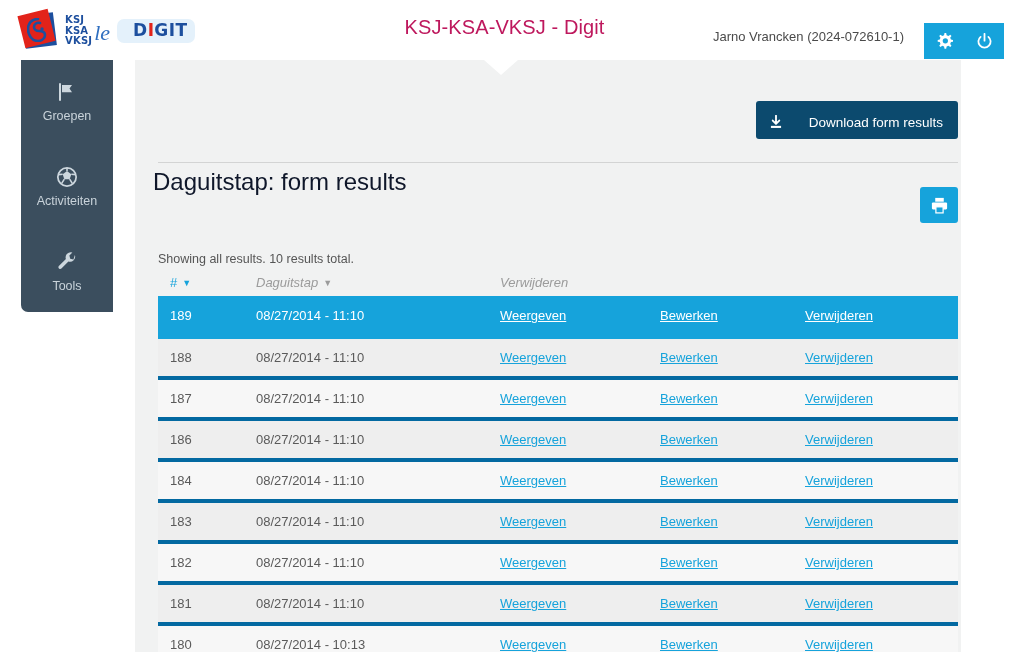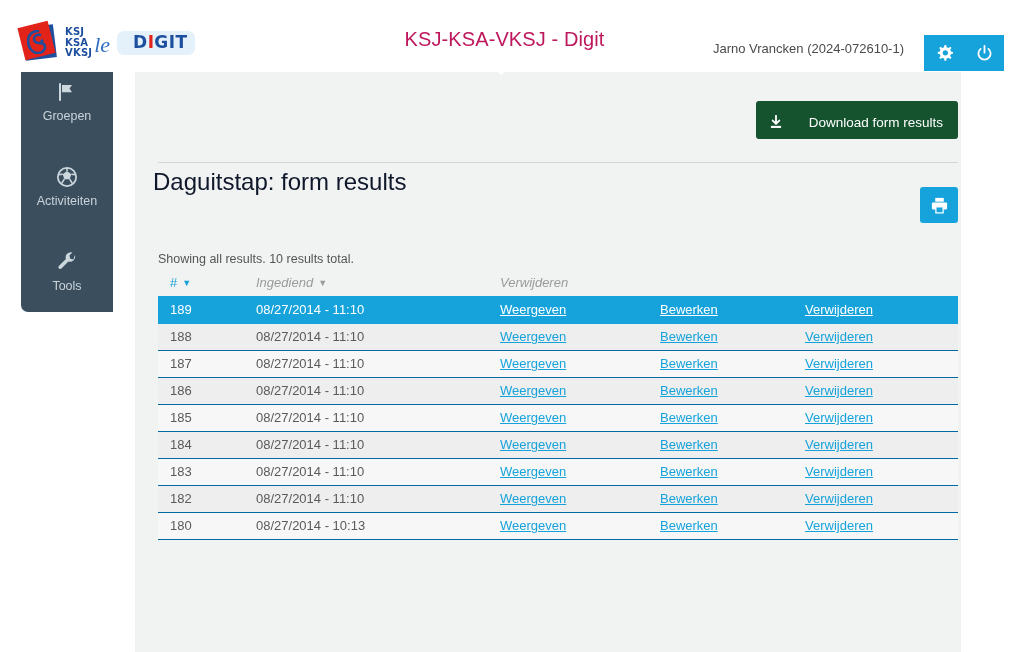--- a/index.html
+++ b/index.html
@@ -35,21 +35,21 @@
   }
   #backdrop-top {
     position: absolute;
     left: 0; top: 0; right: 0; height: 60px;
     background: #ffffff;
   }
 
   
   #header {
     position: absolute;
-    left: 0; top: 12px;
+    left: 0; top: 0;
     width: 1009px;
     height: 60px;
     background: #ffffff;
     z-index: 30;
   }
   #header-notch {
     position: absolute;
     left: 484px;
     top: 60px;
     width: 0; height: 0;
@@ -204,21 +204,21 @@
     left: 18px; top: 108px;
     font-size: 24px;
     color: #0f172a;
     font-weight: normal;
   }
 
   #download-btn {
     position: absolute;
     right: 3px; top: 41px;
     height: 38px;
-    background: #14532d;
+    background: #0c4a6e;
     border: none;
     border-radius: 3px;
     color: #ffffff;
     font-size: 13.5px;
     font-family: "Liberation Sans", sans-serif;
     padding: 4px 15px 0 13px;
     display: flex;
     align-items: center;
     gap: 26px;
     cursor: pointer;
@@ -279,23 +279,23 @@
     font-size: 9px;
     color: #9b9b9b;
     vertical-align: 1px;
   }
   #results-table th.c-num .hdr-hash { color: #16a3db; font-style: normal; }
   #results-table th.c-num .sort-caret { color: #16a3db; }
 
   #results-table td {
     font-size: 13px;
     color: #5a5a5a;
-    height: 27px;
+    height: 41px;
     padding: 0;
-    border-bottom: 1px solid #0369a1;
+    border-bottom: 4px solid #0369a1;
     white-space: nowrap;
   }
   #results-table td.c-num { padding-left: 12px; }
   #results-table tbody tr:nth-child(odd)  { background: #f7f7f7; }
   #results-table tbody tr:nth-child(even) { background: #eeeeee; }
   #results-table tbody tr.selected { background: #16a3db; }
   #results-table tbody tr.selected td { color: #ffffff; border-bottom-color: #16a3db; }
   #results-table tbody tr.selected a { color: #ffffff; }
 
   #results-table a {
@@ -406,21 +406,21 @@
       <rect x="6.2" y="11.4" width="7.6" height="6.4" fill="#16a3db" stroke="#ffffff" stroke-width="1.3"></rect>
     </svg>
   </button>
 
   <div id="results-note">Showing all results. 10 results total.</div>
 
   <table id="results-table">
     <thead>
       <tr>
         <th class="c-num"><span class="hdr-hash">#</span><span class="sort-caret">▼</span></th>
-        <th class="c-date"><span>Ingediend</span><span class="sort-caret">▼</span></th>
+        <th class="c-date"><span>Daguitstap</span><span class="sort-caret">▼</span></th>
         <th class="c-ops"><span>Verwijderen</span></th>
         <th class="c-blank"></th>
         <th></th>
       </tr>
     </thead>
     <tbody id="results-body">
         <tr class="selected">
           <td class="c-num">189</td>
           <td class="c-date">08/27/2014 - 11:10</td>
           <td class="c-ops"><a>Weergeven</a></td>
@@ -442,42 +442,42 @@
           <td><a>Verwijderen</a></td>
         </tr>
         <tr>
           <td class="c-num">186</td>
           <td class="c-date">08/27/2014 - 11:10</td>
           <td class="c-ops"><a>Weergeven</a></td>
           <td class="c-blank"><a>Bewerken</a></td>
           <td><a>Verwijderen</a></td>
         </tr>
         <tr>
-          <td class="c-num">185</td>
-          <td class="c-date">08/27/2014 - 11:10</td>
-          <td class="c-ops"><a>Weergeven</a></td>
-          <td class="c-blank"><a>Bewerken</a></td>
-          <td><a>Verwijderen</a></td>
-        </tr>
-        <tr>
           <td class="c-num">184</td>
           <td class="c-date">08/27/2014 - 11:10</td>
           <td class="c-ops"><a>Weergeven</a></td>
           <td class="c-blank"><a>Bewerken</a></td>
           <td><a>Verwijderen</a></td>
         </tr>
         <tr>
           <td class="c-num">183</td>
           <td class="c-date">08/27/2014 - 11:10</td>
           <td class="c-ops"><a>Weergeven</a></td>
           <td class="c-blank"><a>Bewerken</a></td>
           <td><a>Verwijderen</a></td>
         </tr>
         <tr>
           <td class="c-num">182</td>
+          <td class="c-date">08/27/2014 - 11:10</td>
+          <td class="c-ops"><a>Weergeven</a></td>
+          <td class="c-blank"><a>Bewerken</a></td>
+          <td><a>Verwijderen</a></td>
+        </tr>
+        <tr>
+          <td class="c-num">181</td>
           <td class="c-date">08/27/2014 - 11:10</td>
           <td class="c-ops"><a>Weergeven</a></td>
           <td class="c-blank"><a>Bewerken</a></td>
           <td><a>Verwijderen</a></td>
         </tr>
         <tr>
           <td class="c-num">180</td>
           <td class="c-date">08/27/2014 - 10:13</td>
           <td class="c-ops"><a>Weergeven</a></td>
           <td class="c-blank"><a>Bewerken</a></td>

